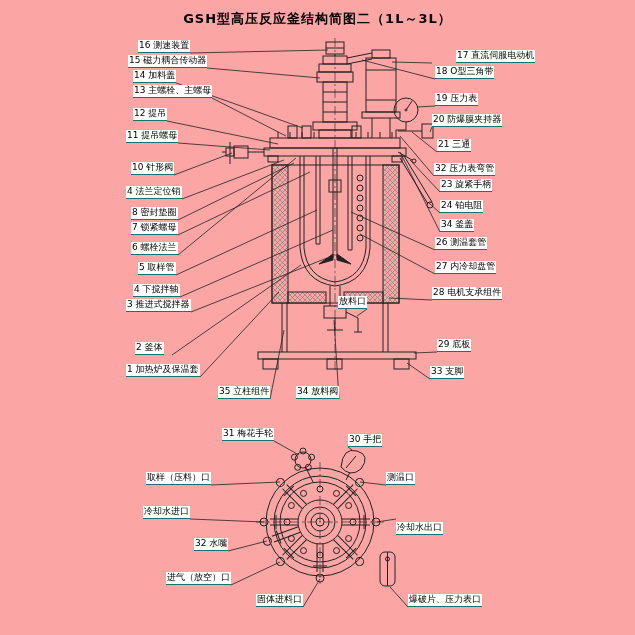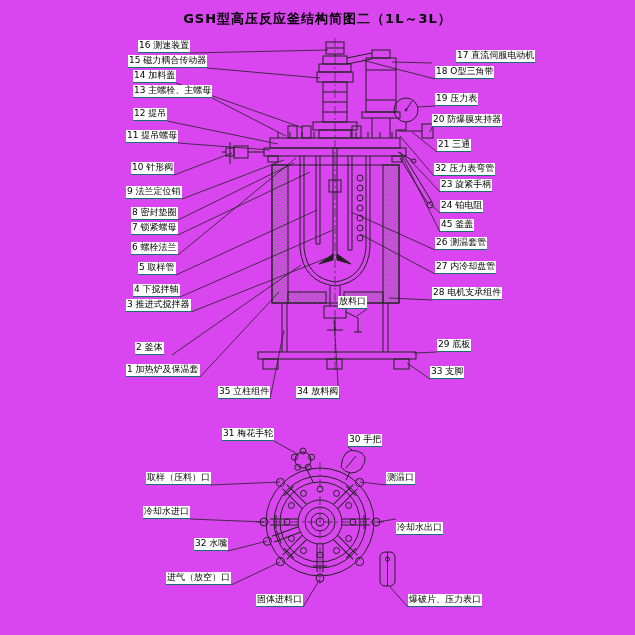--- a/index.html
+++ b/index.html
@@ -1,16 +1,16 @@
 <!DOCTYPE html>
 <html><head>
 <meta charset="utf-8">
 <style>
   html,body{margin:0;padding:0;background:#fff;}
-  .page{position:relative;width:635px;height:635px;background:#d946ef;overflow:hidden;
+  .page{position:relative;width:635px;height:635px;background:#fca5a5;overflow:hidden;
         font-family:"DejaVu Sans","Liberation Sans",sans-serif;color:#000;}
   .title{position:absolute;top:10px;left:0;width:100%;text-align:center;
          font-size:13px;font-weight:bold;letter-spacing:1px;}
   .part-label{position:absolute;font-size:9px;line-height:11px;white-space:nowrap;
               border-bottom:1px solid #0f766e;padding:0 1px 1px 1px;background:#fff;z-index:3;}
   svg.layer{position:absolute;left:0;top:0;z-index:1;}
   svg#leaders{z-index:2;}
 </style>
 </head>
 <body>
@@ -281,38 +281,38 @@
   </svg>
 
   <div id="labels">
       <div class="part-label" style="left: 138px; top: 40px;">16 测速装置</div>
       <div class="part-label" style="left: 128px; top: 55px;">15 磁力耦合传动器</div>
       <div class="part-label" style="left: 133px; top: 70px;">14 加料盖</div>
       <div class="part-label" style="left: 133px; top: 85px;">13 主螺栓、主螺母</div>
       <div class="part-label" style="left: 133px; top: 108px;">12 提吊</div>
       <div class="part-label" style="left: 126px; top: 130px;">11 提吊螺母</div>
       <div class="part-label" style="left: 131px; top: 162px;">10 针形阀</div>
-      <div class="part-label" style="left: 126px; top: 186px;">9 法兰定位销</div>
+      <div class="part-label" style="left: 126px; top: 186px;">4 法兰定位销</div>
       <div class="part-label" style="left: 131px; top: 207px;">8 密封垫圈</div>
       <div class="part-label" style="left: 131px; top: 222px;">7 锁紧螺母</div>
       <div class="part-label" style="left: 131px; top: 242px;">6 螺栓法兰</div>
       <div class="part-label" style="left: 138px; top: 262px;">5 取样管</div>
       <div class="part-label" style="left: 133px; top: 284px;">4 下搅拌轴</div>
       <div class="part-label" style="left: 126px; top: 299px;">3 推进式搅拌器</div>
       <div class="part-label" style="left: 135px; top: 342px; text-align: right;">2 釜体</div>
       <div class="part-label" style="left: 126px; top: 364px;">1 加热炉及保温套</div>
       <div class="part-label" style="left: 456px; top: 50px;">17 直流伺服电动机</div>
       <div class="part-label" style="left: 435px; top: 66px;">18 O型三角带</div>
       <div class="part-label" style="left: 435px; top: 93px;">19 压力表</div>
       <div class="part-label" style="left: 432px; top: 114px;">20 防爆膜夹持器</div>
       <div class="part-label" style="left: 437px; top: 139px;">21 三通</div>
       <div class="part-label" style="left: 434px; top: 163px;">32 压力表弯管</div>
       <div class="part-label" style="left: 440px; top: 179px;">23 旋紧手柄</div>
       <div class="part-label" style="left: 440px; top: 200px;">24 铂电阻</div>
-      <div class="part-label" style="left: 440px; top: 219px;">45 釜盖</div>
+      <div class="part-label" style="left: 440px; top: 219px;">34 釜盖</div>
       <div class="part-label" style="left: 435px; top: 237px;">26 测温套管</div>
       <div class="part-label" style="left: 435px; top: 261px;">27 内冷却盘管</div>
       <div class="part-label" style="left: 432px; top: 287px;">28 电机支承组件</div>
       <div class="part-label" style="left: 437px; top: 339px;">29 底板</div>
       <div class="part-label" style="left: 430px; top: 366px;">33 支脚</div>
       <div class="part-label" style="left: 218px; top: 386px;">35 立柱组件</div>
       <div class="part-label" style="left: 296px; top: 386px;">34 放料阀</div>
       <div class="part-label" style="left: 338px; top: 296px;">放料口</div>
       <div class="part-label" style="left: 222px; top: 428px;">31 梅花手轮</div>
       <div class="part-label" style="left: 348px; top: 434px;">30 手把</div>

